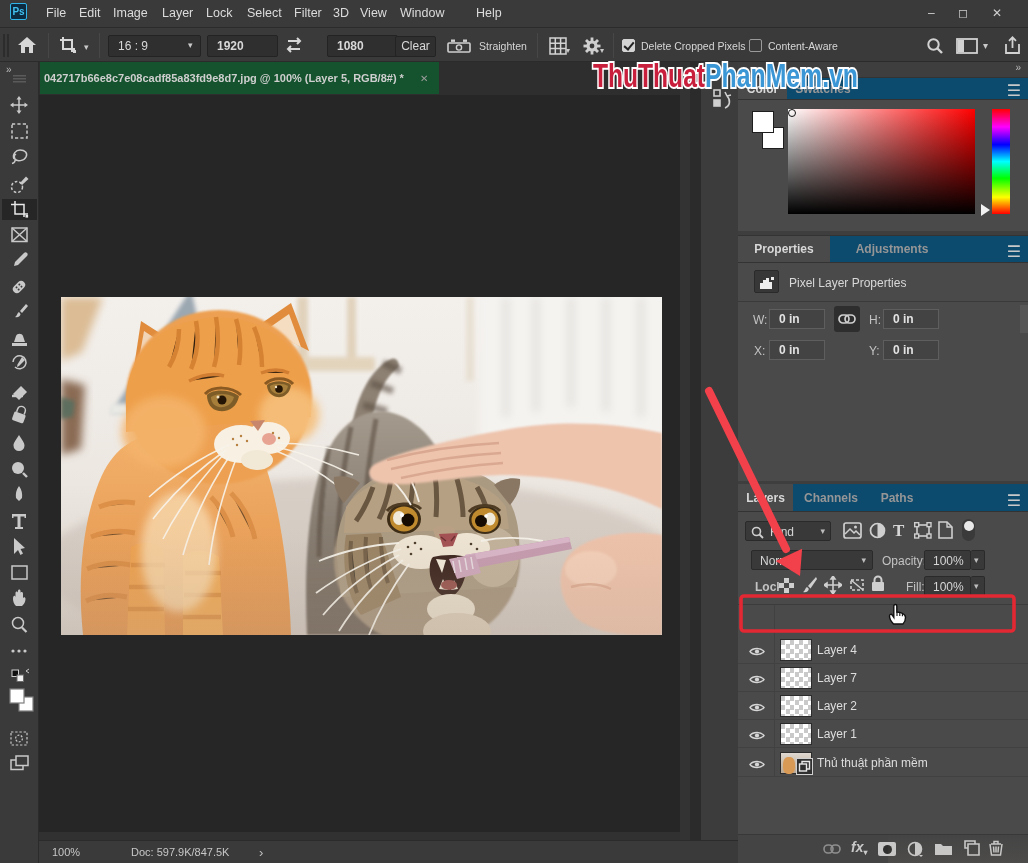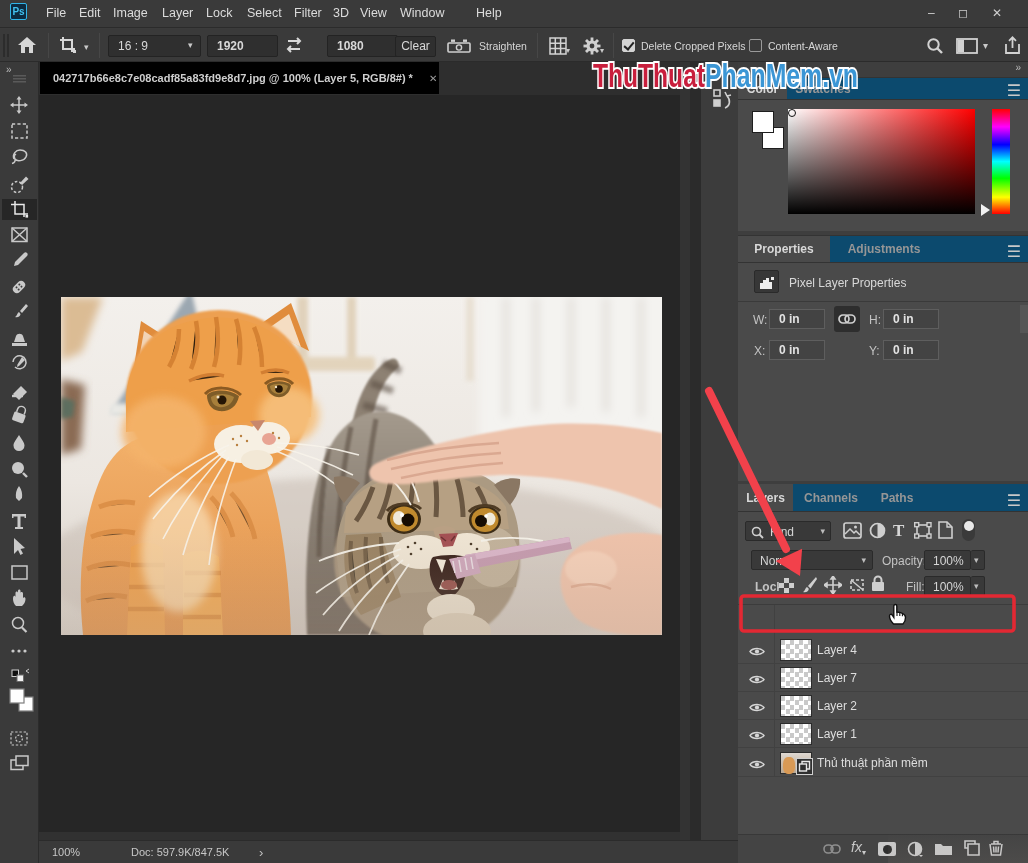--- a/index.html
+++ b/index.html
@@ -16,21 +16,21 @@
 .optsep{position:absolute;top:4px;width:1px;height:25px;background:#2e2e2e;border-right:1px solid #474747;}
 .combo{position:absolute;background:#2f2f2f;border:1px solid #232323;border-radius:2px;color:#d8d8d8;font-size:12px;line-height:20px;padding-left:9px;}
 .cbx{position:absolute;width:13px;height:13px;border:1px solid #9a9a9a;border-radius:2px;background:transparent;}
 .cbx.on{background:#d3d3d3;border-color:#d3d3d3;}
 .cbx.on:after{content:"";position:absolute;left:3px;top:0px;width:4px;height:8px;border:solid #222;border-width:0 2px 2px 0;transform:rotate(40deg);}
 .optlbl{position:absolute;top:11px;font-size:10.5px;}
 
 #leftdock{left:0;top:62px;width:39px;height:801px;background:#3a3a3a;border-right:1px solid #2b2b2b;}
 
 #tabbar{left:39px;top:62px;width:641px;height:33px;background:#2e2e2e;}
-#doctab{position:absolute;left:1px;top:0;height:32px;width:399px;background:#000000;color:#cfcfcf;font-size:11px;font-weight:bold;line-height:32px;padding-left:13px;white-space:nowrap;letter-spacing:0;}
+#doctab{position:absolute;left:1px;top:0;height:32px;width:399px;background:#14532d;color:#cfcfcf;font-size:11px;font-weight:bold;line-height:32px;padding-left:4px;white-space:nowrap;letter-spacing:0;}
 
 #canvas{left:39px;top:95px;width:641px;height:745px;background:#262626;}
 
 #statusbar{left:39px;top:840px;width:699px;height:23px;background:#3a3a3a;border-top:1px solid #2b2b2b;color:#c7c7c7;font-size:11px;}
 
 #thindock{left:680px;top:62px;width:58px;height:778px;background:#2b2b2b;}
 #panels{left:738px;top:62px;width:290px;height:801px;background:#4a4a4a;}
 .ptabrow{position:absolute;left:0;width:290px;background:#0c4a6e;}
 .ptab{position:absolute;top:0;height:100%;color:#969696;font-size:12px;font-weight:bold;text-align:center;}
 .ptab.act{background:#4a4a4a;color:#d8d8d8;}
@@ -511,21 +511,21 @@
     <div class="abs" style="left:14px;top:11px;width:22px;height:22px;background:#fff;border:1px solid #1e1e1e"></div>
     <div class="abs" style="left:50px;top:9px;width:187px;height:105px;background:linear-gradient(to bottom,rgba(0,0,0,0) 0%,#000 100%),linear-gradient(to right,#ffffff 0%,#ff0000 100%)"></div>
     <div class="abs" style="left:50px;top:9px;width:8px;height:8px;border:1.5px solid #111;border-radius:50%"></div>
     <div class="abs" style="left:254px;top:9px;width:18px;height:105px;background:linear-gradient(to bottom,#ff0000 0%,#ff00ff 17%,#0000ff 34%,#00ffff 50%,#00ff00 66%,#ffff00 84%,#ff0000 100%)"></div>
     <div class="abs" style="left:243px;top:104px;width:0;height:0;border-left:9px solid #f2f2f2;border-top:6px solid transparent;border-bottom:6px solid transparent"></div>
   </div>
 
   <div class="abs" style="left:0;top:169px;width:290px;height:5px;background:#3e3e3e;border-bottom:1px solid #333"></div>
   <div class="ptabrow" style="top:174px;height:27px;border-bottom:1px solid #333">
     <div class="ptab act" style="left:0px;width:92px;line-height:27px">Properties</div>
-    <div class="ptab" style="left:96px;width:100px;line-height:27px">Adjustments</div>
+    <div class="ptab" style="left:104px;width:100px;line-height:27px">Adjustments</div>
     <div class="hamb" style="top:6px">☰</div>
   </div>
   <div class="abs" style="left:0;top:201px;width:290px;height:218px;background:#4a4a4a">
     <div class="abs" style="left:16px;top:7px;width:25px;height:23px;background:#373737;border:1px solid #2a2a2a;border-radius:2px">
       <svg width="17" height="15" style="margin:4px 0 0 4px" viewBox="0 0 17 15">
             <rect x="0" y="0" width="17" height="15" fill="#373737"></rect>
             <path d="M1 14 L1 8 L4 8 L4 5 L7 5 L7 3 L10 3 L10 7 L13 7 L13 14 Z" fill="#ededed"></path>
             <rect x="12" y="2" width="3" height="3" fill="#ededed"></rect>
           </svg>
     </div>
@@ -700,21 +700,21 @@
       <div class="lname" style="top:8px">Thủ thuật phần mềm</div>
     </div>
 
     <div class="abs" style="left:0;top:322px;width:290px;height:29px;background:#444444;border-top:1px solid #383838">
       <svg class="abs" style="left:85px;top:9px" width="18" height="10" viewBox="0 0 18 10">
             <g fill="none" stroke="#8f8f8f" stroke-width="1.6">
               <rect x="1" y="1" width="9" height="8" rx="4"></rect>
               <rect x="8" y="1" width="9" height="8" rx="4"></rect>
             </g>
           </svg>
-      <div class="abs" style="left:113px;top:4px;color:#c9c9c9;font-size:14px;font-style:italic;font-weight:normal">fx<span style="font-size:8px;font-style:normal;position:relative;top:3px">▾</span></div>
+      <div class="abs" style="left:113px;top:4px;color:#c9c9c9;font-size:14px;font-style:italic;font-weight:bold">fx<span style="font-size:8px;font-style:normal;position:relative;top:3px">▾</span></div>
       <div class="abs" style="left:140px;top:7px;width:18px;height:14px;background:#c9c9c9;border-radius:2px">
             <div style="position:absolute;left:4.5px;top:2.5px;width:9px;height:9px;border-radius:50%;background:#2e2e2e"></div>
           </div>
       <svg class="abs" style="left:169px;top:6px" width="16" height="16" viewBox="0 0 16 16">
             <circle cx="8" cy="8" r="6.5" fill="none" stroke="#c9c9c9" stroke-width="1.6"></circle>
             <path d="M8 1.5 A6.5 6.5 0 0 1 8 14.5 Z" fill="#c9c9c9"></path>
             <path d="M12 14 l2 2 l2 -2 Z" fill="#c9c9c9"></path>
           </svg>
       <svg class="abs" style="left:196px;top:7px" width="19" height="14" viewBox="0 0 19 14">
             <path d="M1 13 V2 H7 L9 4 H18 V13 Z" fill="#c9c9c9"></path>

